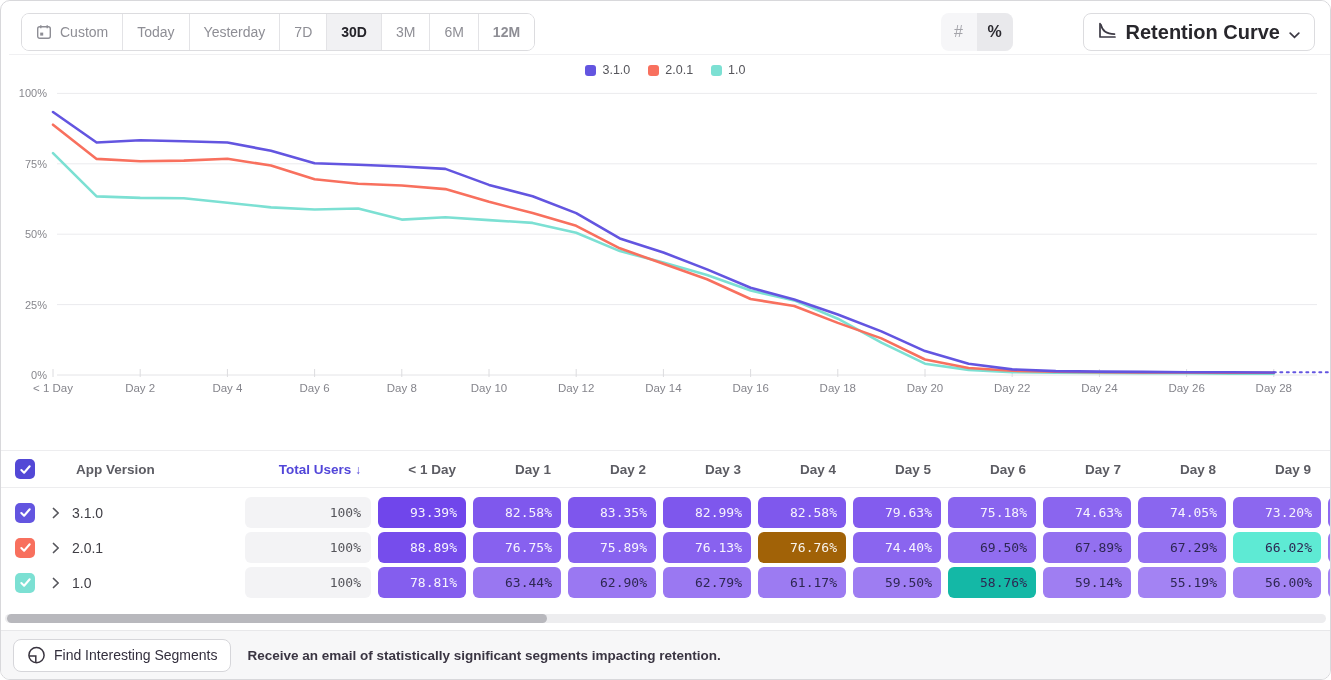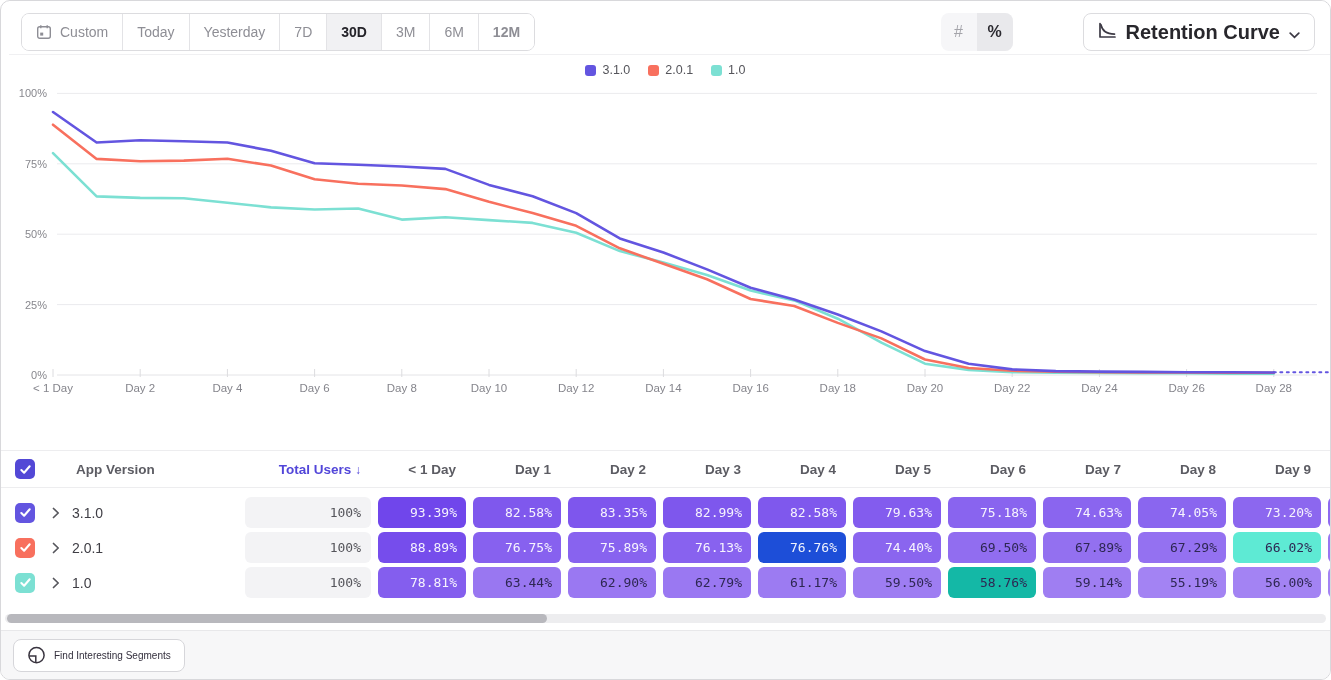--- a/index.html
+++ b/index.html
@@ -61,21 +61,21 @@
   .hscroll-track { position:absolute; top:613px; left:4px; right:4px; height:9px;
                    border-radius:5px; background:#ededef; }
   .hscroll-thumb { position:absolute; top:0; left:2px; width:540px; height:9px;
                    border-radius:5px; background:#b8b8bd; cursor:pointer; }
 
   
   .footer { position:absolute; top:629px; left:0; right:0; bottom:0; background:#f7f7f8;
             border-top:1px solid #e8e8ea; display:flex; align-items:center; gap:16px; padding-left:12px; }
   .segments-btn { height:33px; display:flex; align-items:center; gap:8px; padding:0 13px;
                   background:#fff; border:1px solid #d6d6da; border-radius:8px; cursor:pointer;
-                  font-size:10px; color:#332f3d; font-family:"Liberation Sans", sans-serif; }
+                  font-size:14px; color:#332f3d; font-family:"Liberation Sans", sans-serif; }
   .footer-msg { font-size:13.5px; font-weight:700; color:#3a3542; }
 </style>
 </head>
 <body>
 
 <div class="card">
 
   <div class="toolbar">
     <div class="seg-group">
         <button class="seg-btn">
@@ -253,21 +253,21 @@
               <path d="M1.5 1.5 L6.2 6 L1.5 10.5"></path>
             </svg>
           </span>
           <span class="appver">2.0.1</span>
         </div>
         <div class="total-cell">100%</div>
         <div class="val-cell" style="background:rgb(118,77,236);color:rgba(255,255,255,0.93)">88.89%</div>
         <div class="val-cell" style="background:rgb(135,97,239);color:rgba(255,255,255,0.93)">76.75%</div>
         <div class="val-cell" style="background:rgb(136,99,239);color:rgba(255,255,255,0.93)">75.89%</div>
         <div class="val-cell" style="background:rgb(136,98,239);color:rgba(255,255,255,0.93)">76.13%</div>
-        <div class="val-cell" style="background:#1d4ed8;color:rgba(255,255,255,0.93)">76.76%</div>
+        <div class="val-cell" style="background:#a16207;color:rgba(255,255,255,0.93)">76.76%</div>
         <div class="val-cell" style="background:rgb(138,101,239);color:rgba(255,255,255,0.93)">74.40%</div>
         <div class="val-cell" style="background:rgb(145,109,240);color:#2e2753">69.50%</div>
         <div class="val-cell" style="background:rgb(147,112,240);color:#2e2753">67.89%</div>
         <div class="val-cell" style="background:rgb(148,113,241);color:#2e2753">67.29%</div>
         <div class="val-cell" style="background:#5eead4;color:#2e2753">66.02%</div>
         <div class="sliver" style="background:rgb(152,118,241)"></div>
       </div>
       <div class="t-grid t-row">
         <div class="cbx" style="background:#7ce0d3">
           <svg width="13" height="13" viewBox="0 0 14 14" fill="none" stroke="#fff" stroke-width="2.2" stroke-linecap="round" stroke-linejoin="round">
@@ -304,15 +304,16 @@
   <div class="footer">
     <button class="segments-btn">
       <span style="display:flex;">
         <svg width="19" height="19" viewBox="0 0 19 19" fill="none" stroke="#39343f" stroke-width="1.5">
           <circle cx="9.5" cy="9.2" r="7.6"></circle>
             <path d="M8.8 16.6 V10 H2.2"></path>
         </svg>
       </span>
       <span>Find Interesting Segments</span>
     </button>
+    <div class="footer-msg">Receive an email of statistically significant segments impacting retention.</div>
   </div>
 
 </div>
 
 </body></html>

